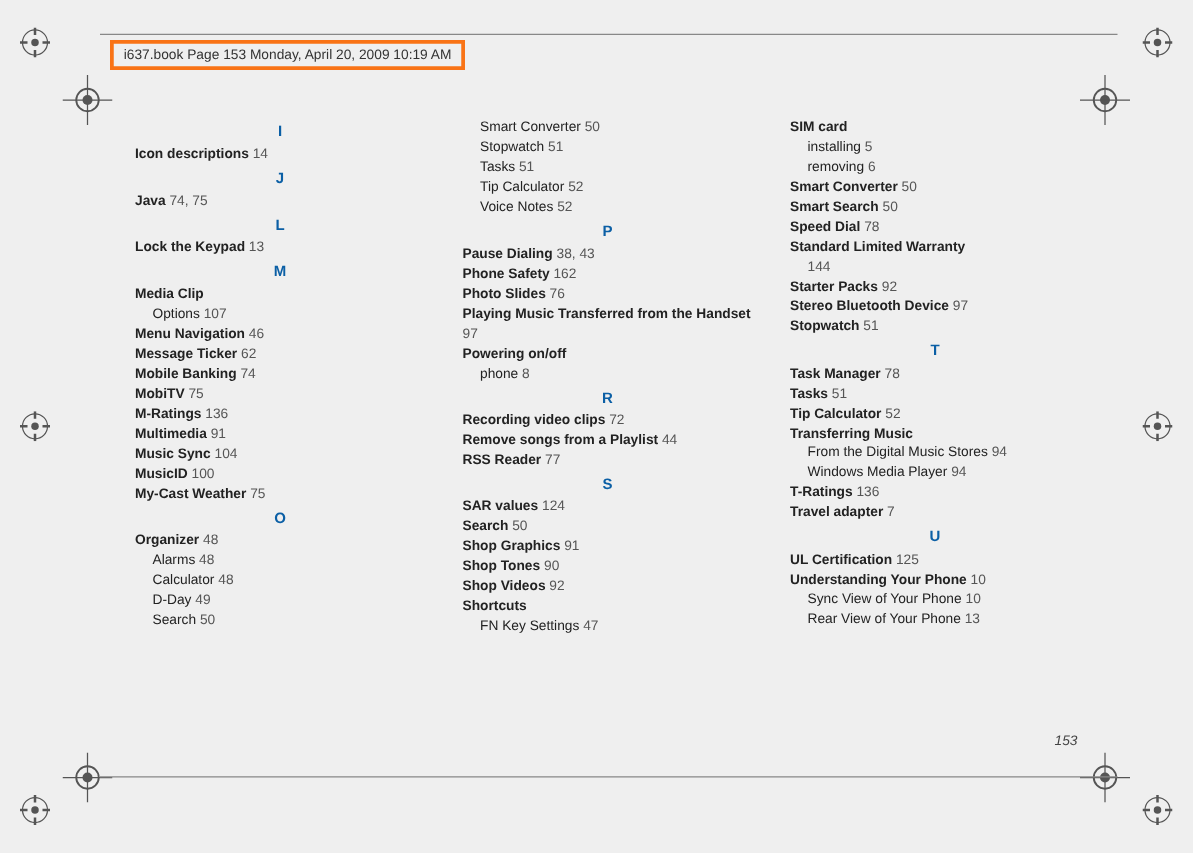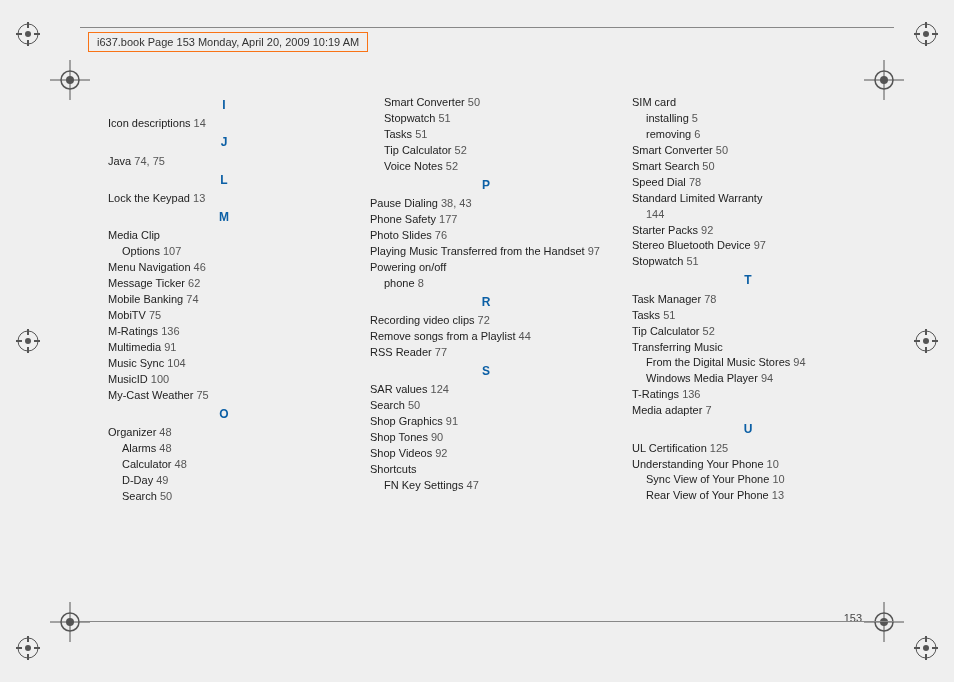--- a/index.html
+++ b/index.html
@@ -30,21 +30,21 @@
     height: 40px;
   }
   .cross-tl { top: 60px; left: 50px; }
   .cross-tr { top: 60px; right: 50px; }
   .cross-bl { bottom: 40px; left: 50px; }
   .cross-br { bottom: 40px; right: 50px; }
   .header-box {
     position: absolute;
     top: 32px;
     left: 88px;
-    border: 1px solid #f97316;
+    border: 3px solid #f97316;
     padding: 3px 8px;
     font-size: 11px;
     color: #333;
     background: transparent;
   }
   .header-line {
     position: absolute;
     top: 27px;
     left: 80px;
     right: 60px;
@@ -74,30 +74,31 @@
   .col {
     flex: 1;
   }
   .letter-head {
     text-align: center;
     font-weight: bold;
     color: #0b5fa5;
     font-size: 12px;
     margin: 2px 0;
   }
-  .entry-bold { font-weight: normal; }
+  .entry-bold { font-weight: bold; }
   .page-num { color:#555; }
   .sub { padding-left: 14px; }
   .sub2 { padding-left: 14px; }
   .page-number {
     position: absolute;
     right: 92px;
-    bottom: 58px;
+    bottom: 83px;
     font-size: 11px;
     color: #444;
+    font-style: italic;
   }
 </style>
 </head>
 <body>
 
 <div class="header-line"></div>
 <div class="header-box">i637.book  Page 153  Monday, April 20, 2009  10:19 AM</div>
 
 <div class="registration-mark reg-tl">
     <svg viewBox="0 0 24 24">
@@ -225,21 +226,21 @@
       <div class="sub"><span>Search</span><span class="page-num"> 50</span></div>
     </div>
   <div class="col">
       <div class="sub"><span>Smart Converter</span><span class="page-num"> 50</span></div>
       <div class="sub"><span>Stopwatch</span><span class="page-num"> 51</span></div>
       <div class="sub"><span>Tasks</span><span class="page-num"> 51</span></div>
       <div class="sub"><span>Tip Calculator</span><span class="page-num"> 52</span></div>
       <div class="sub"><span>Voice Notes</span><span class="page-num"> 52</span></div>
       <div class="letter-head">P</div>
       <div><span class="entry-bold">Pause Dialing</span><span class="page-num"> 38, 43</span></div>
-      <div><span class="entry-bold">Phone Safety</span><span class="page-num"> 177</span></div>
+      <div><span class="entry-bold">Phone Safety</span><span class="page-num"> 162</span></div>
       <div><span class="entry-bold">Photo Slides</span><span class="page-num"> 76</span></div>
       <div><span class="entry-bold">Playing Music Transferred from the Handset</span><span class="page-num"> 97</span></div>
       <div><span class="entry-bold">Powering on/off</span></div>
       <div class="sub"><span>phone</span><span class="page-num"> 8</span></div>
       <div class="letter-head">R</div>
       <div><span class="entry-bold">Recording video clips</span><span class="page-num"> 72</span></div>
       <div><span class="entry-bold">Remove songs from a Playlist</span><span class="page-num"> 44</span></div>
       <div><span class="entry-bold">RSS Reader</span><span class="page-num"> 77</span></div>
       <div class="letter-head">S</div>
       <div><span class="entry-bold">SAR values</span><span class="page-num"> 124</span></div>
@@ -263,21 +264,21 @@
       <div><span class="entry-bold">Stereo Bluetooth Device</span><span class="page-num"> 97</span></div>
       <div><span class="entry-bold">Stopwatch</span><span class="page-num"> 51</span></div>
       <div class="letter-head">T</div>
       <div><span class="entry-bold">Task Manager</span><span class="page-num"> 78</span></div>
       <div><span class="entry-bold">Tasks</span><span class="page-num"> 51</span></div>
       <div><span class="entry-bold">Tip Calculator</span><span class="page-num"> 52</span></div>
       <div><span class="entry-bold">Transferring Music</span></div>
       <div class="sub"><span>From the Digital Music Stores</span><span class="page-num"> 94</span></div>
       <div class="sub"><span>Windows Media Player</span><span class="page-num"> 94</span></div>
       <div><span class="entry-bold">T-Ratings</span><span class="page-num"> 136</span></div>
-      <div><span class="entry-bold">Media adapter</span><span class="page-num"> 7</span></div>
+      <div><span class="entry-bold">Travel adapter</span><span class="page-num"> 7</span></div>
       <div class="letter-head">U</div>
       <div><span class="entry-bold">UL Certification</span><span class="page-num"> 125</span></div>
       <div><span class="entry-bold">Understanding Your Phone</span><span class="page-num"> 10</span></div>
       <div class="sub"><span>Sync View of Your Phone</span><span class="page-num"> 10</span></div>
       <div class="sub"><span>Rear View of Your Phone</span><span class="page-num"> 13</span></div>
     </div>
 </div>
 
 <div class="page-number">153</div>
 <div class="footer-line"></div>

